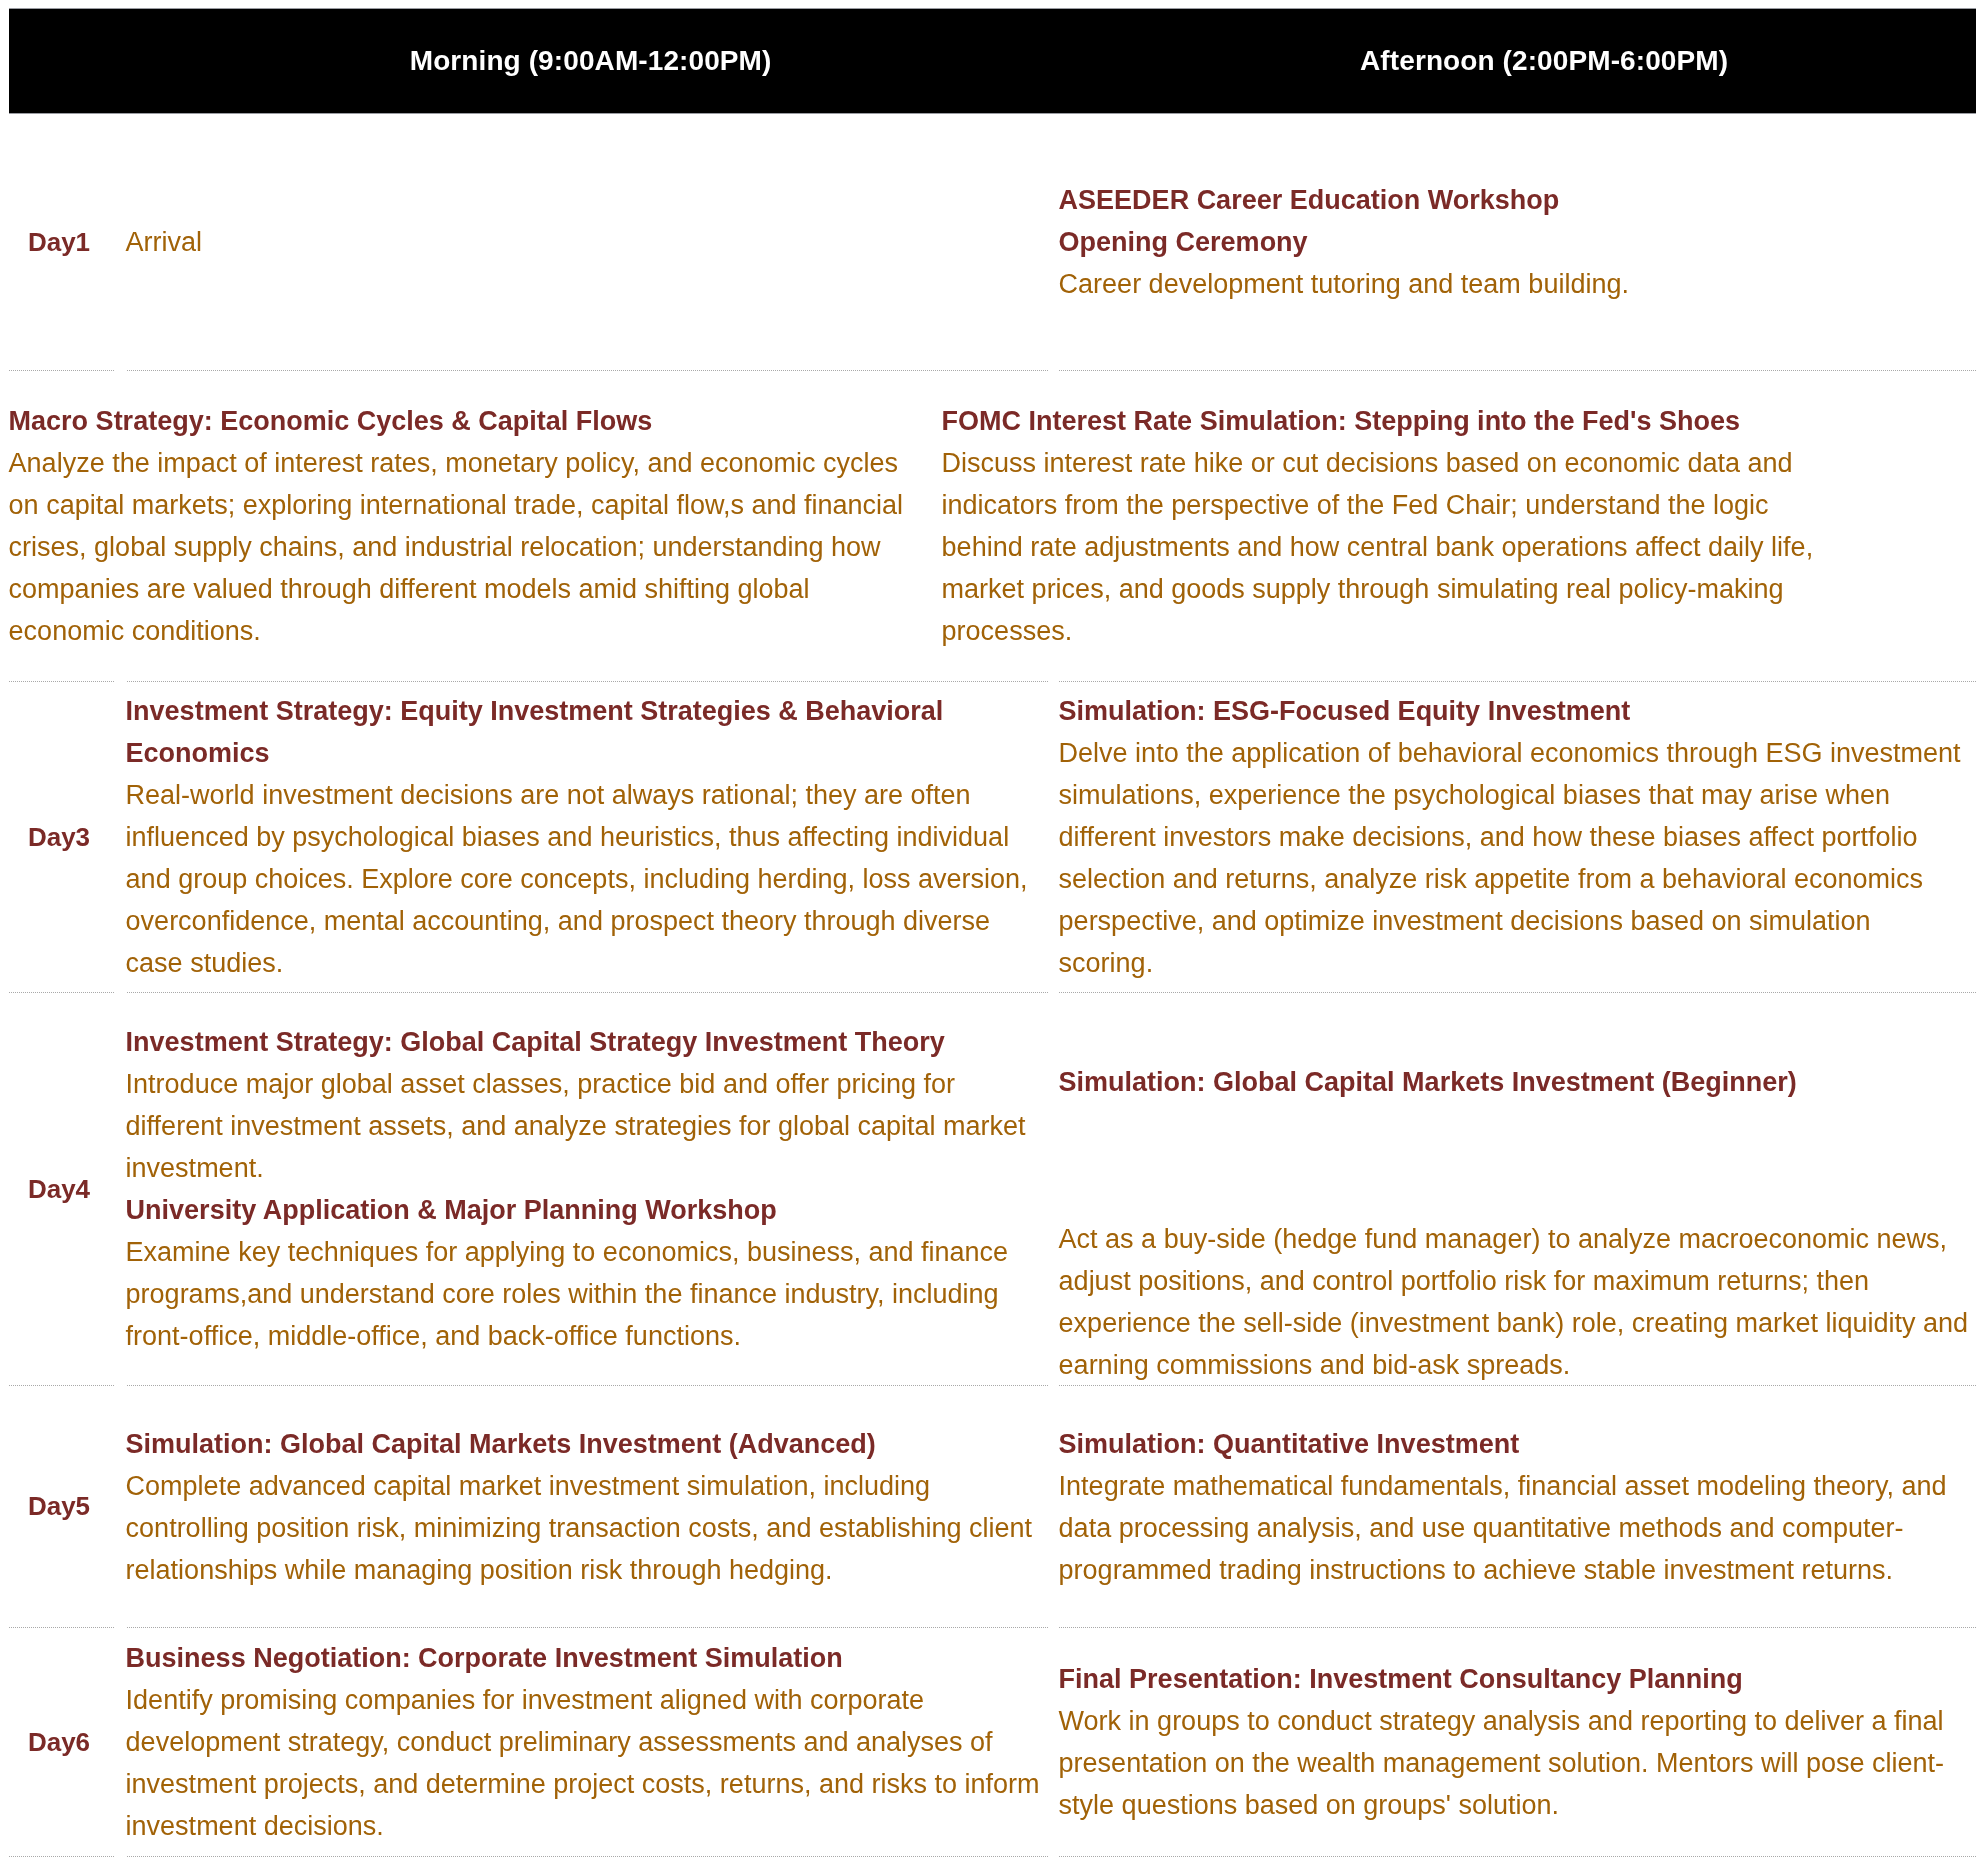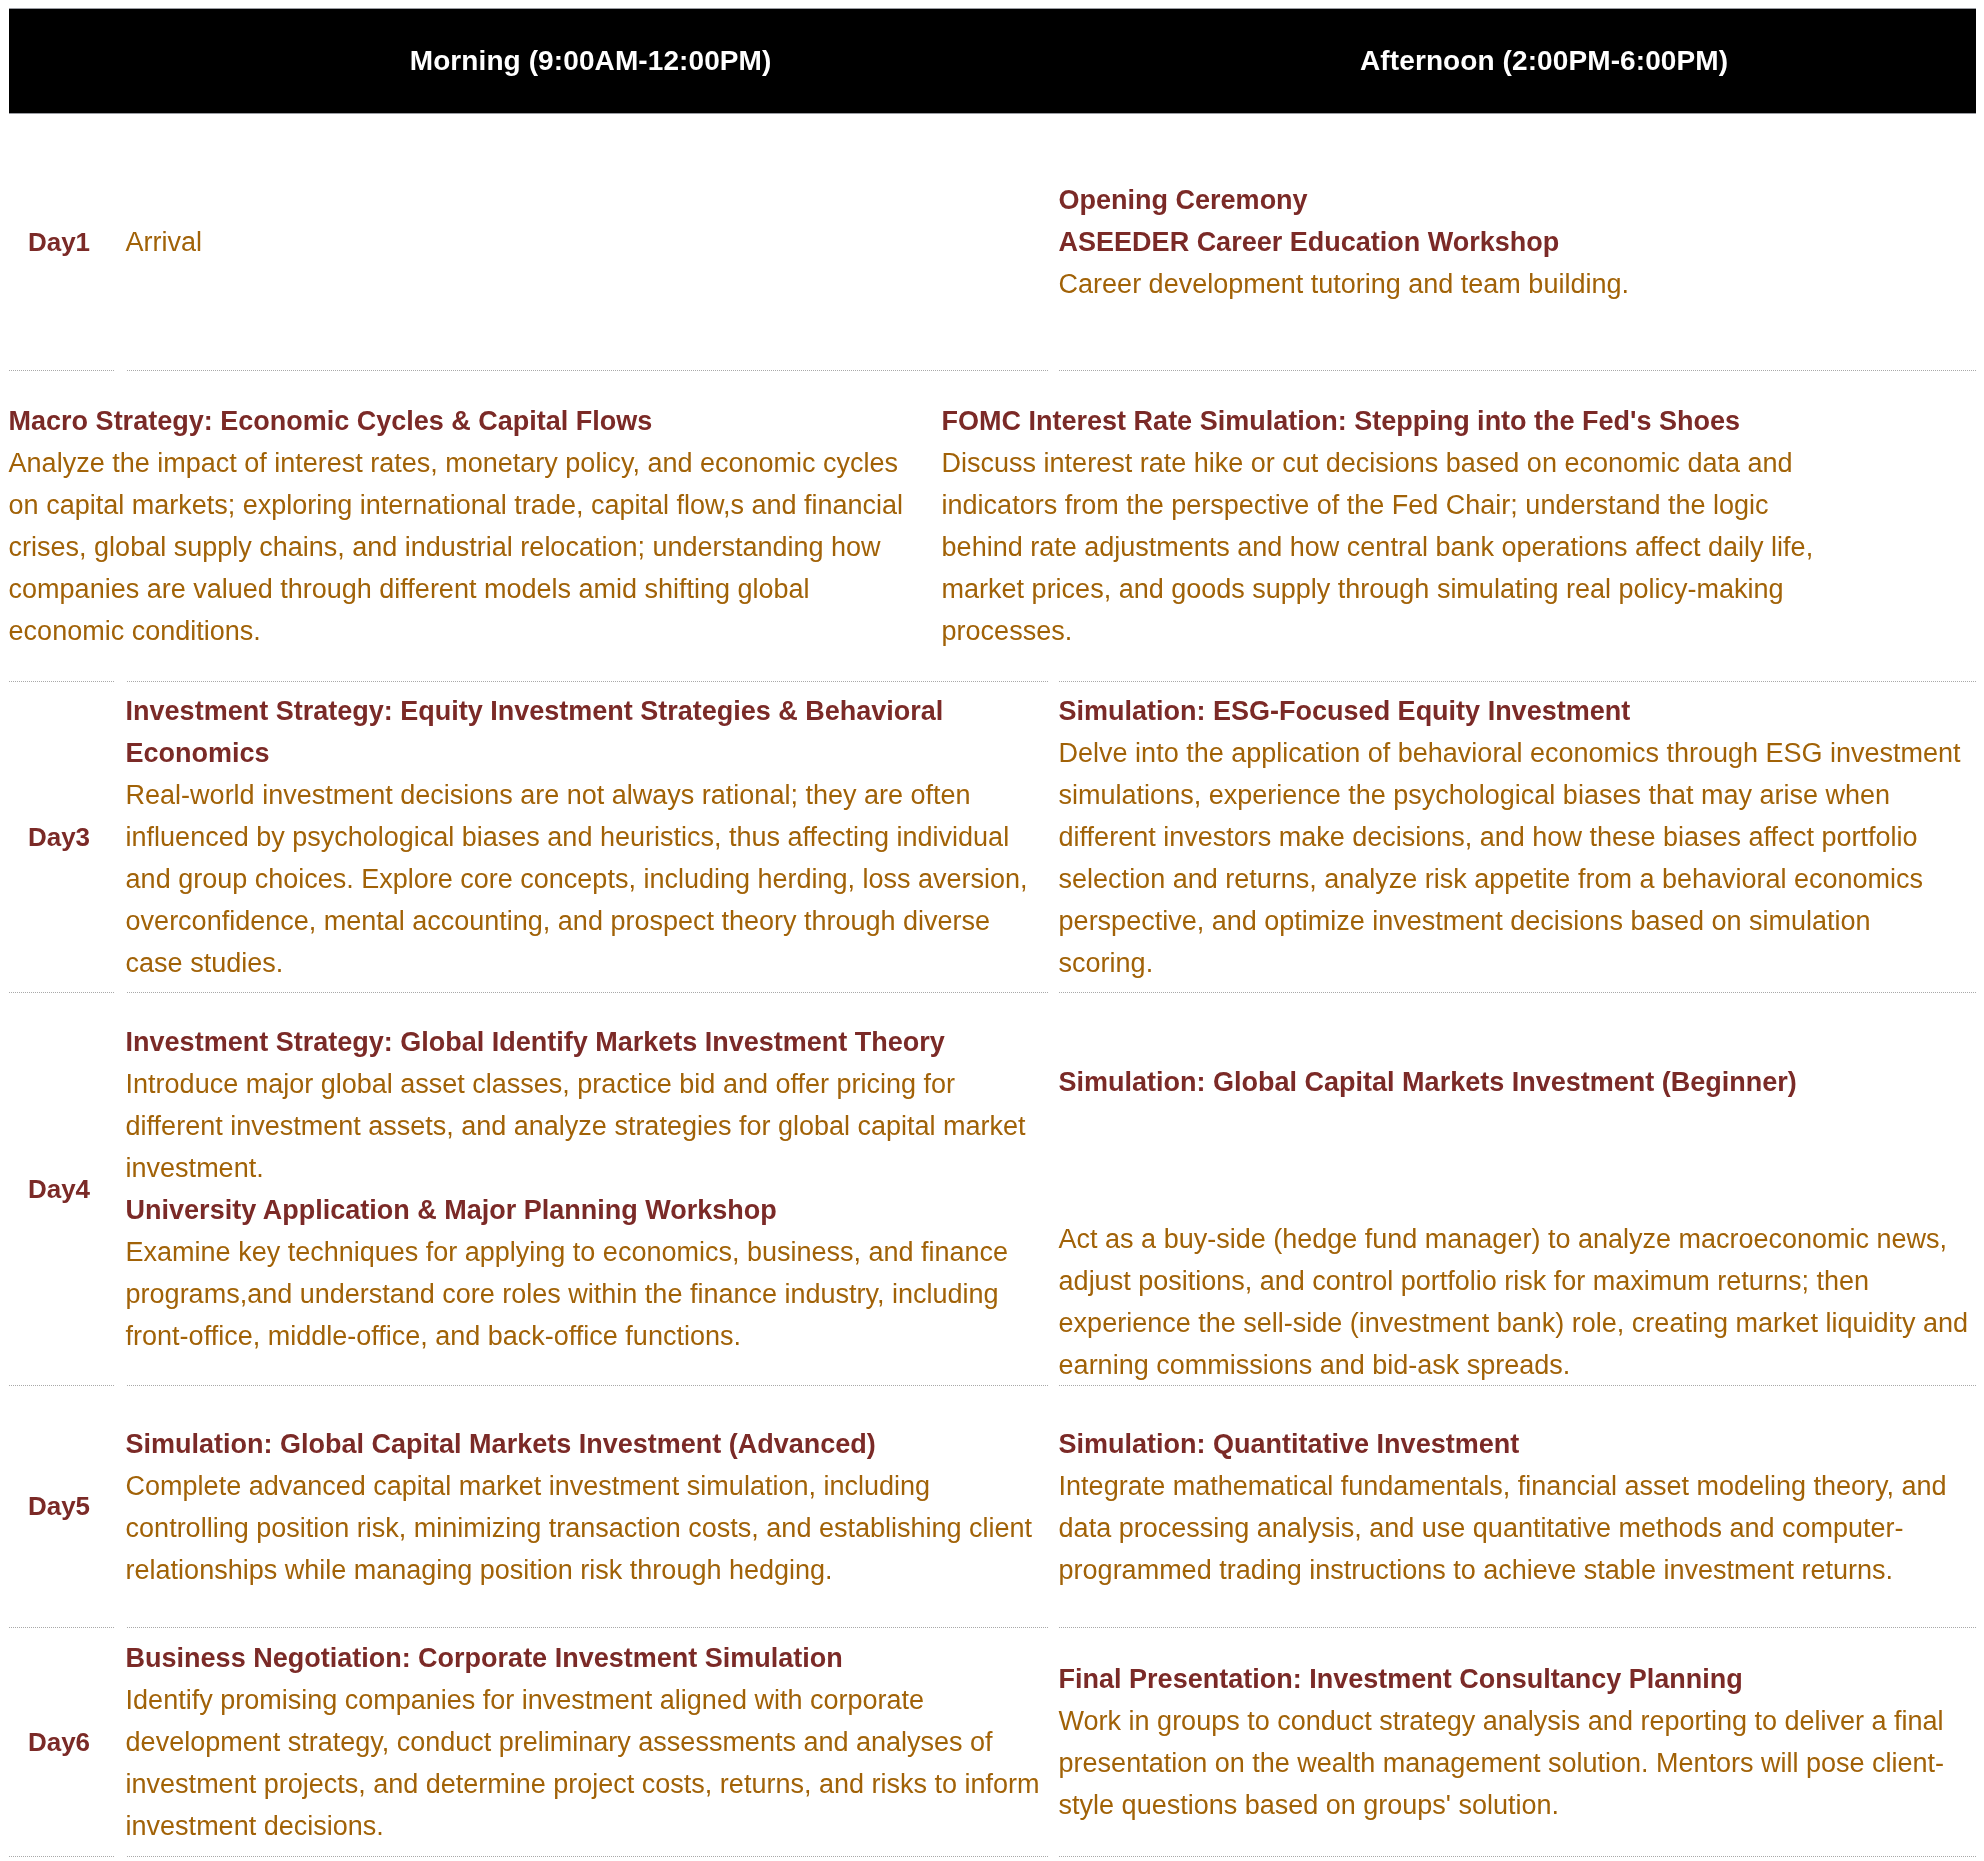--- a/index.html
+++ b/index.html
@@ -65,22 +65,22 @@
     <div class="h h-afternoon">Afternoon (2:00PM-6:00PM)</div>
   </div>
 
   <div id="rows">
       <div class="row r1 sep">
         <div class="day">Day1</div>
         <div class="cell m">
           <div class="desc">Arrival</div>
         </div>
         <div class="cell a">
+          <div class="title">ASEEDER Career Education Workshop</div>
           <div class="title">Opening Ceremony</div>
-          <div class="title">ASEEDER Career Education Workshop</div>
           <div class="desc">Career development tutoring and team building.</div>
         </div>
         <span class="gap2"></span>
       </div>
       <div class="row r2 sep">
         <div class="cell m">
           <div class="title">Macro Strategy: Economic Cycles &amp; Capital Flows</div>
           <div class="desc">Analyze the impact of interest rates, monetary policy, and economic cycles on capital markets; exploring international trade, capital flow,s and financial crises, global supply chains, and industrial relocation; understanding how companies are valued through different models amid shifting global economic conditions.</div>
         </div>
         <div class="cell a">
@@ -97,21 +97,21 @@
         </div>
         <div class="cell a">
           <div class="title">Simulation: ESG-Focused Equity Investment</div>
           <div class="desc">Delve into the application of behavioral economics through ESG investment simulations, experience the psychological biases that may arise when different investors make decisions, and how these biases affect portfolio selection and returns, analyze risk appetite from a behavioral economics perspective, and optimize investment decisions based on simulation scoring.</div>
         </div>
         <span class="gap2"></span>
       </div>
       <div class="row r4 sep">
         <div class="day">Day4</div>
         <div class="cell m">
-          <div class="title">Investment Strategy: Global Identify Markets Investment Theory</div>
+          <div class="title">Investment Strategy: Global Capital Strategy Investment Theory</div>
           <div class="desc">Introduce major global asset classes, practice bid and offer pricing for different investment assets, and analyze strategies for global capital market investment.</div>
           <div class="title">University Application &amp; Major Planning Workshop</div>
           <div class="desc">Examine key techniques for applying to economics, business, and finance programs,and understand core roles within the finance industry, including front-office, middle-office, and back-office functions.</div>
         </div>
         <div class="cell a">
           <div class="title">Simulation: Global Capital Markets Investment (Beginner)</div>
           <div class="desc">Act as a buy-side (hedge fund manager) to analyze macroeconomic news, adjust positions, and control portfolio risk for maximum returns; then experience the sell-side (investment bank) role, creating market liquidity and earning commissions and bid-ask spreads.</div>
         </div>
         <span class="gap2"></span>
       </div>

